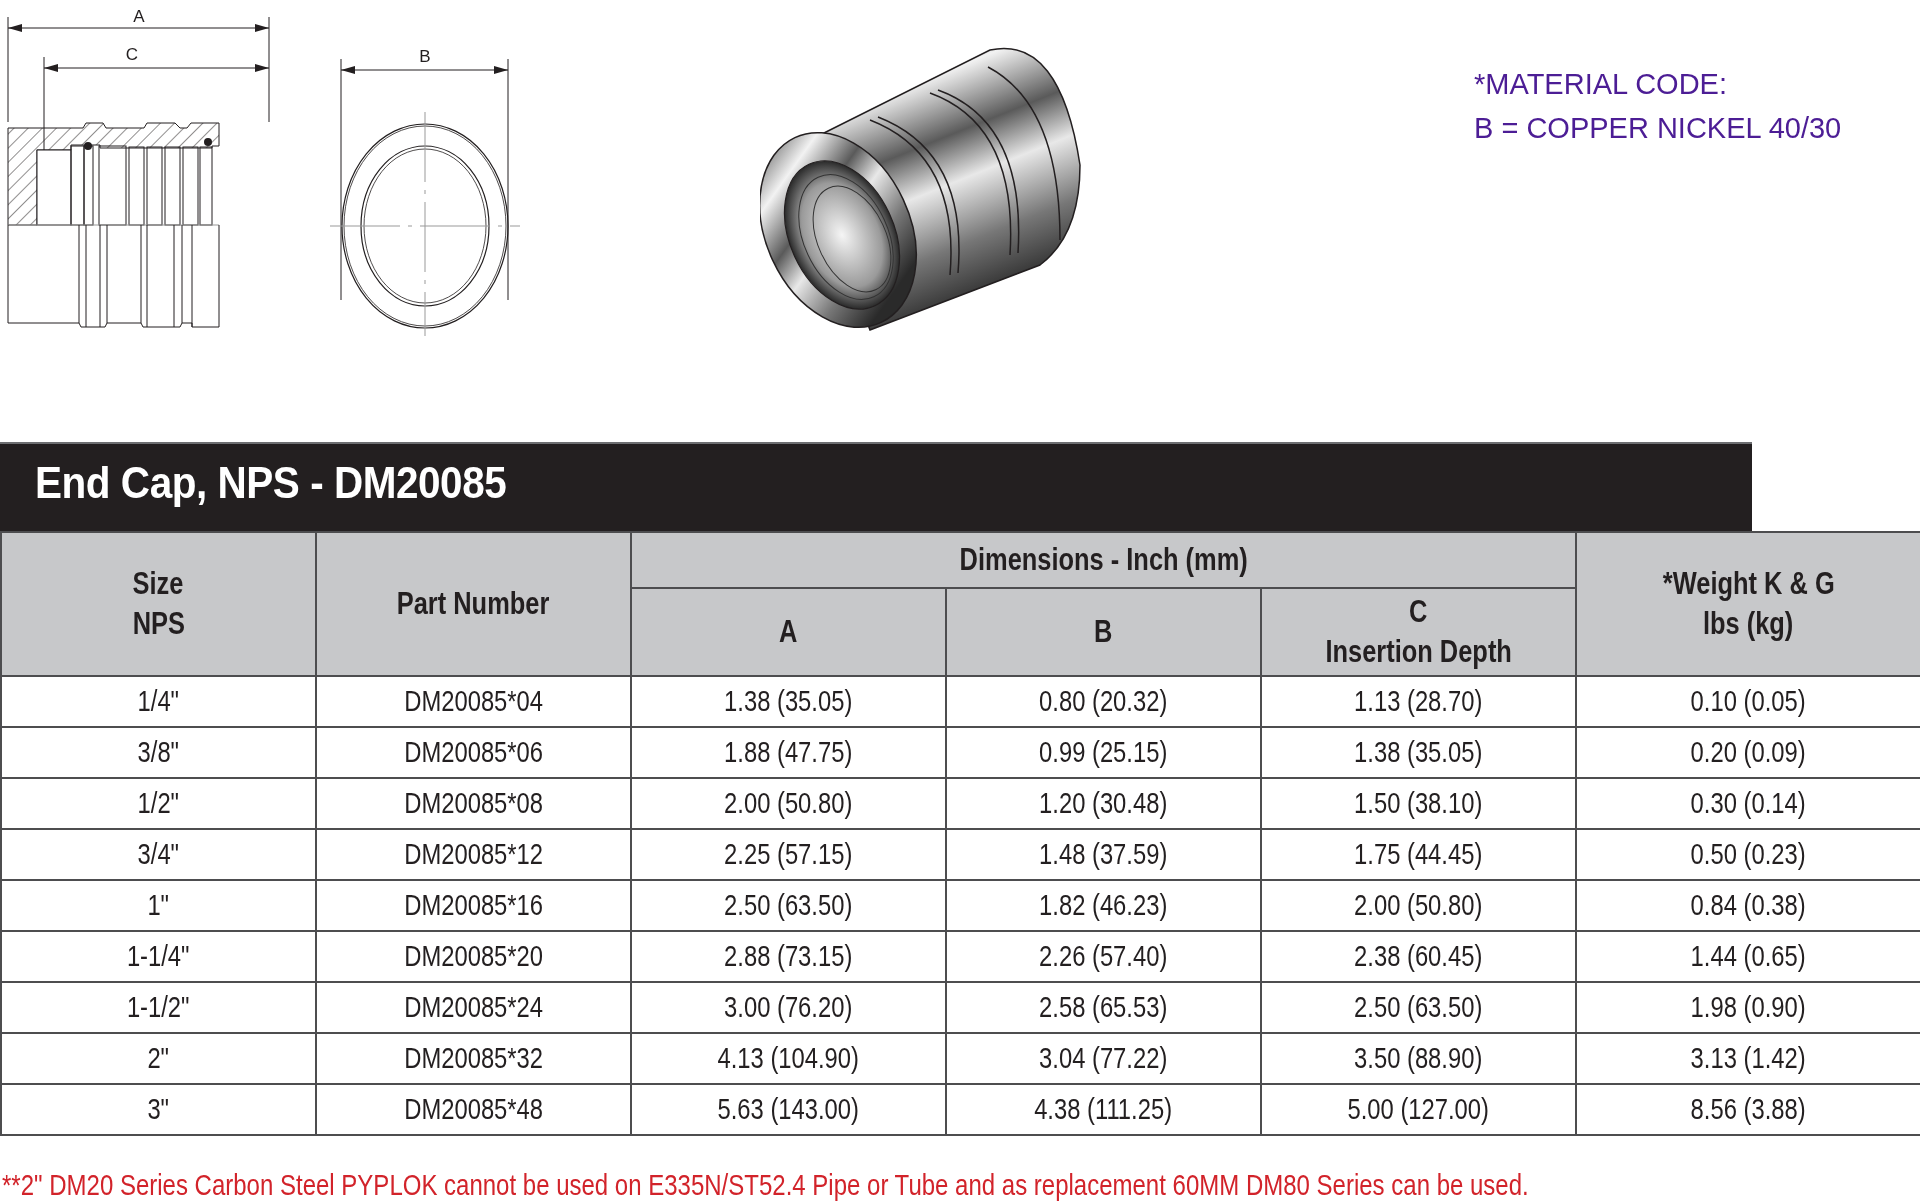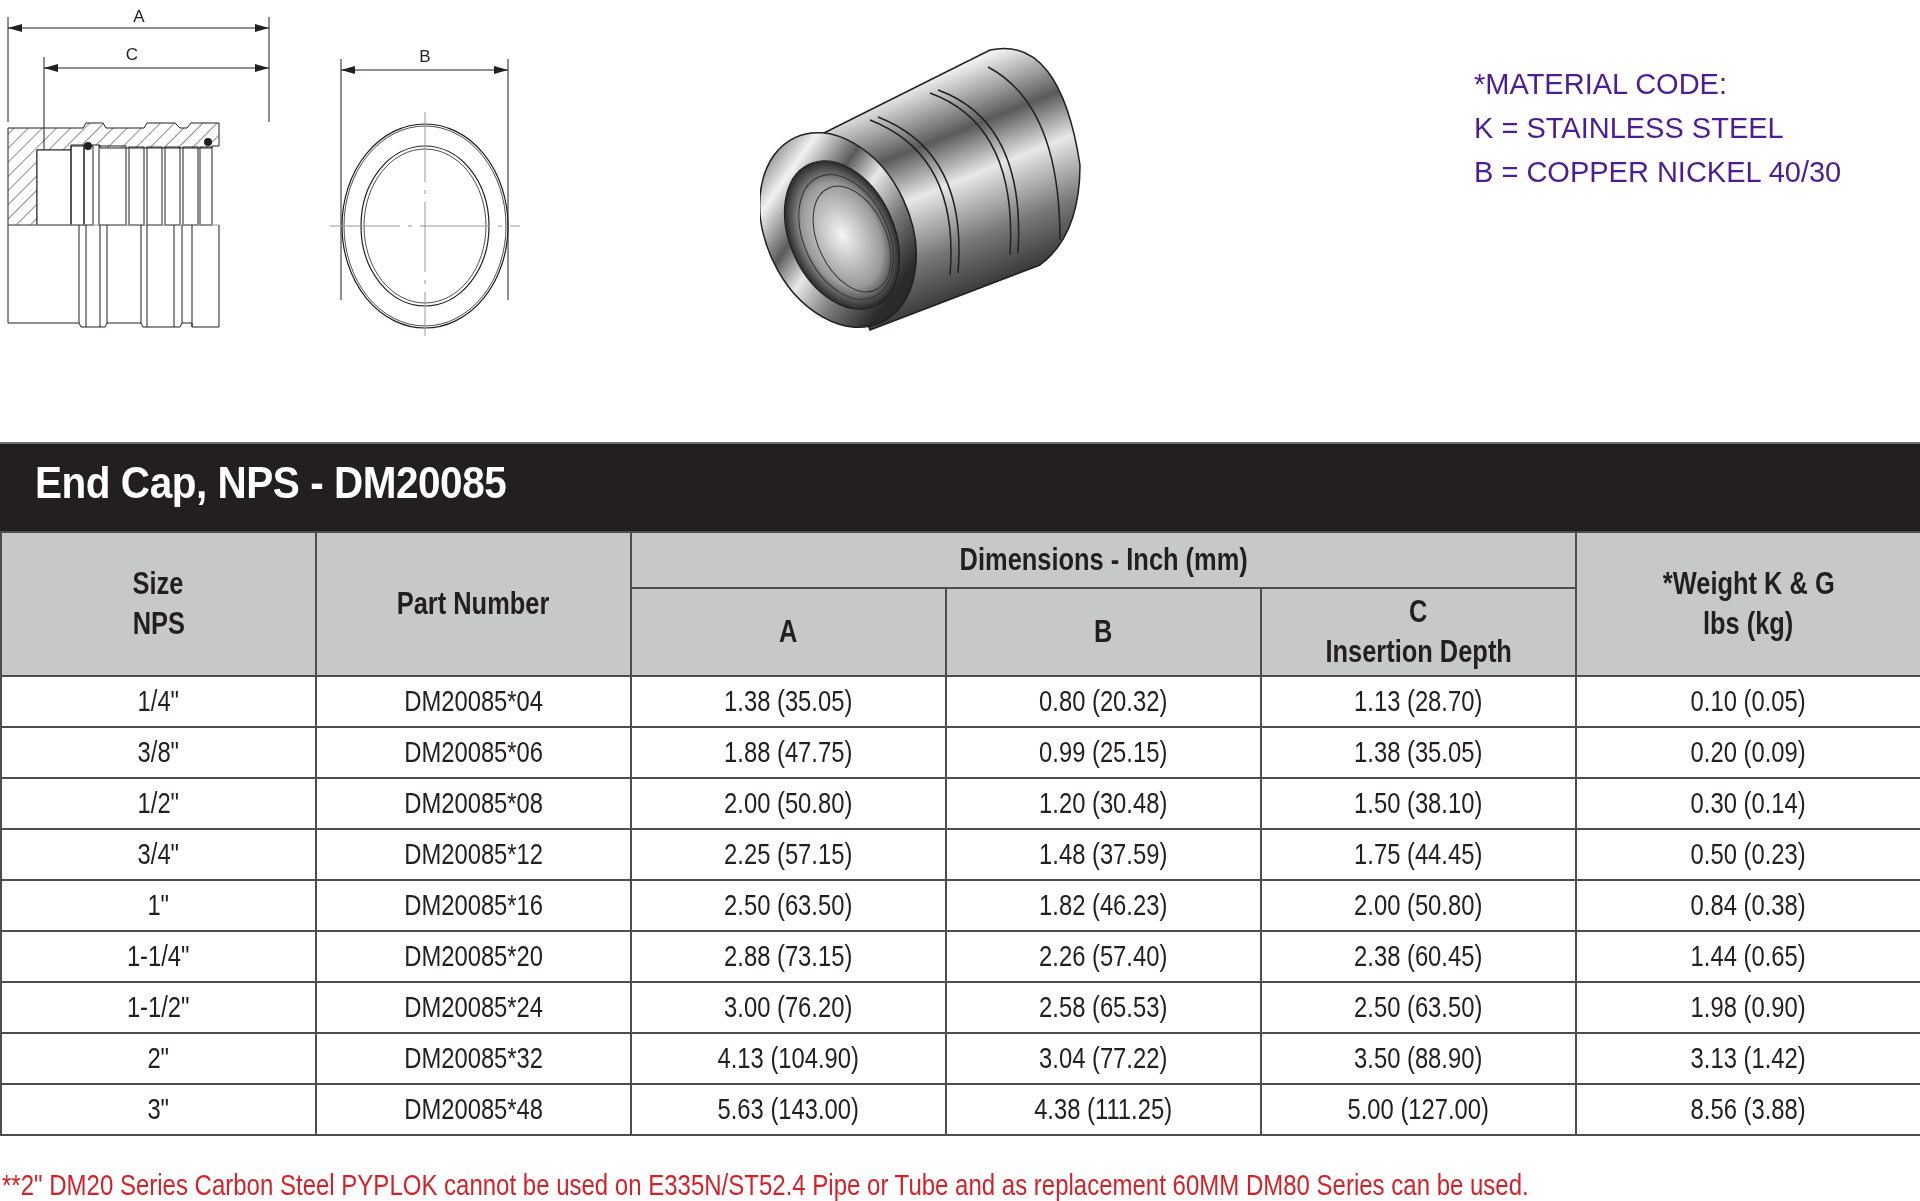--- a/index.html
+++ b/index.html
@@ -4,21 +4,21 @@
 <style>
   html, body { margin: 0; padding: 0; background: #ffffff; }
   body { width: 1920px; height: 1201px; position: relative; overflow: hidden; font-family: "Liberation Sans", sans-serif; color: #231f20; }
 
   .drawings { position: absolute; left: 0; top: 0; width: 1400px; height: 400px; }
   .drawing { position: absolute; }
 
   .notes { position: absolute; left: 1474px; top: 62px; font-family: "Liberation Sans", sans-serif; font-size: 29px; line-height: 44px; color: #4c1d95; }
   .notes .gap { height: 44px; }
 
-  .title-bar { position: absolute; left: 0; top: 442px; width: 1920px; height: 90px; background: #231f20; border-top: 2px solid #6d6e71; box-sizing: border-box; }
+  .title-bar { position: absolute; left: 0; top: 442px; width: 1752px; height: 90px; background: #231f20; border-top: 2px solid #6d6e71; box-sizing: border-box; }
   .title-bar .title { position: absolute; left: 35px; top: 14px; font-family: "Liberation Sans", sans-serif; font-weight: bold; font-size: 44px; color: #ffffff; transform: scaleX(0.92); transform-origin: left; letter-spacing: -0.5px; }
 
   table.spec { position: absolute; left: 0; top: 531px; width: 1920px; border-collapse: collapse; table-layout: fixed; font-family: "Liberation Sans Narrow", "Liberation Sans", sans-serif; }
   table.spec th, table.spec td { border: 2px solid #4d4d4f; text-align: center; padding: 0; }
   table.spec th { background: #c7c8ca; font-weight: bold; font-size: 31px; color: #231f20; line-height: 40px; }
   table.spec th .hdr, table.spec td .cell { display: inline-block; transform: scaleX(0.82); white-space: nowrap; }
   table.spec td { background: #ffffff; font-size: 29px; color: #231f20; height: 49px; }
   table.spec thead tr.r1 th { height: 54px; }
   table.spec thead tr.r2 th { height: 86px; }
 
@@ -120,21 +120,20 @@
       <path d="M118,72 Q208,107 198,228"></path>
       <path d="M170,48 Q258,80 250,210"></path>
       <path d="M178,45 Q266,77 258,208"></path>
       <path d="M228,22 Q300,60 300,195"></path>
     </g>
   </svg>
 </div>
 
 <div class="notes">
   <div>*MATERIAL CODE:</div>
-  <div>K = STAINLESS STEEL</div>
   <div>B = COPPER NICKEL 40/30</div>
   <div class="gap"></div>
 </div>
 
 <div class="title-bar">
   <div class="title">End Cap, NPS - DM20085</div>
 </div>
 
 <table class="spec">
   <colgroup>

